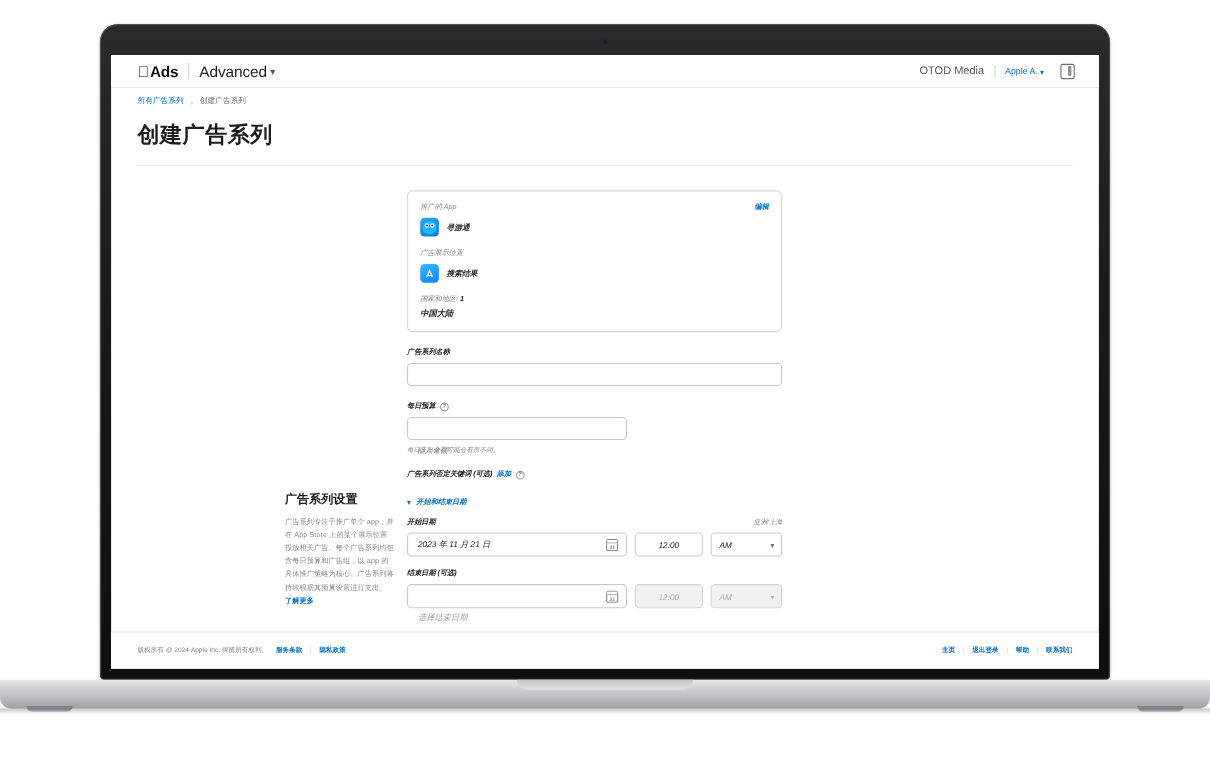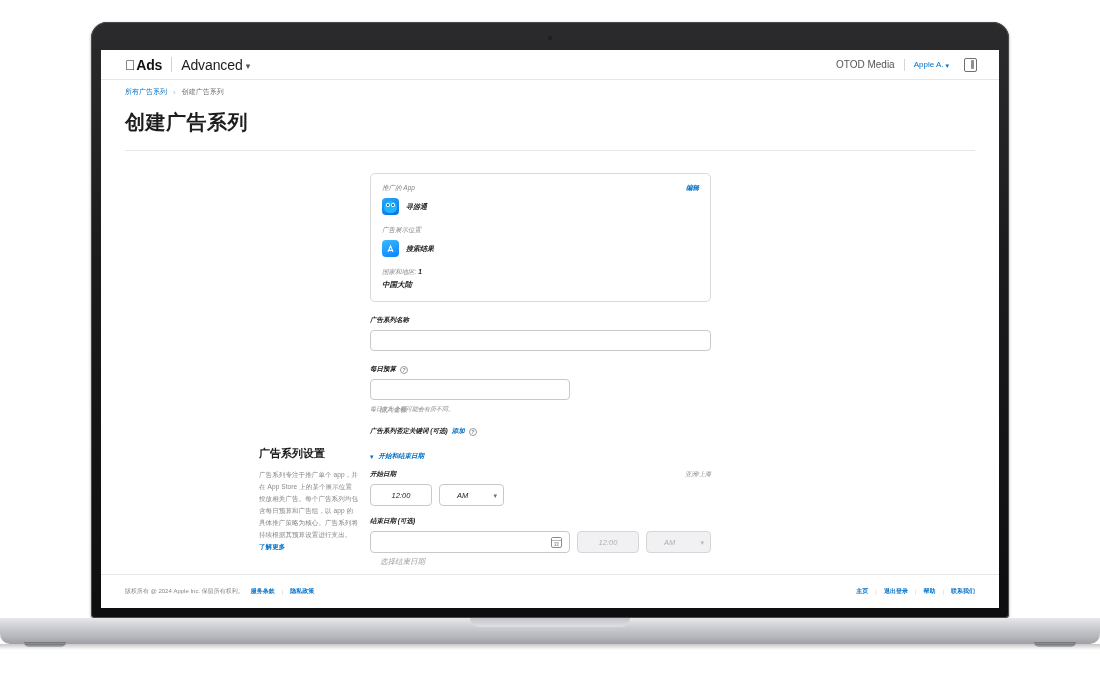--- a/index.html
+++ b/index.html
@@ -225,21 +225,21 @@
     padding: 0 7px 0 9px; font-size: 7.5px; color: #1d1d1f; background: #fff;
   }
   .time-input {
     flex: 0 0 62px; height: 22px; border: 1px solid #c9c9cc; border-radius: 4px;
     display: flex; align-items: center; justify-content: center;
     font-size: 7.5px; color: #1d1d1f; background: #fff;
   }
   .ampm {
     flex: 0 0 65px; height: 22px; border: 1px solid #c9c9cc; border-radius: 4px;
     display: flex; align-items: center; justify-content: space-between;
-    padding: 0 6px 0 17px; font-size: 7.5px; color: #1d1d1f; background: #fff;
+    padding: 0 6px 0 7px; font-size: 7.5px; color: #1d1d1f; background: #fff;
   }
   .ampm .chev { font-size: 7px; color: #6e6e73; }
   .disabled { background: #f1f1f3; color: #b0b0b5; border-color: #d6d6d9; }
   .disabled .chev { color: #b8b8bd; }
 
   .cal-icon {
     width: 11px; height: 11px; border: 1px solid #8a8a8e; border-radius: 2px;
     position: relative; font-size: 4.5px; color: #8a8a8e;
     text-align: center; line-height: 13px; font-weight: 700;
   }
@@ -376,20 +376,24 @@
             <span class="tri">▾</span>
             <span>开始和结束日期</span>
           </div>
 
           <div class="date-head">
             <span class="lbl">开始日期</span>
             <span class="tz">亚洲/上海</span>
           </div>
 
           <div class="date-row">
+            <div class="date-input">
+              <span>2023 年 11 月 21 日</span>
+              <span class="cal-icon">31</span>
+            </div>
             <div class="time-input">12:00</div>
             <div class="ampm">
               <span>AM</span>
               <span class="chev">▾</span>
             </div>
           </div>
 
           <div class="sub-lbl">结束日期 (可选)</div>
 
           <div class="date-row">

